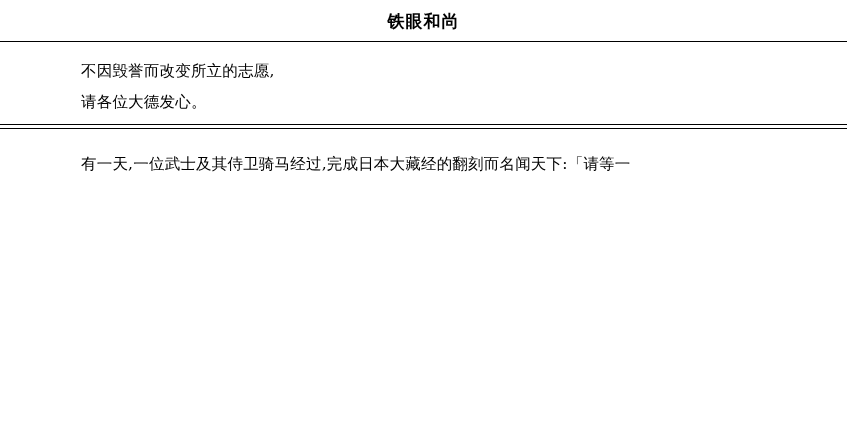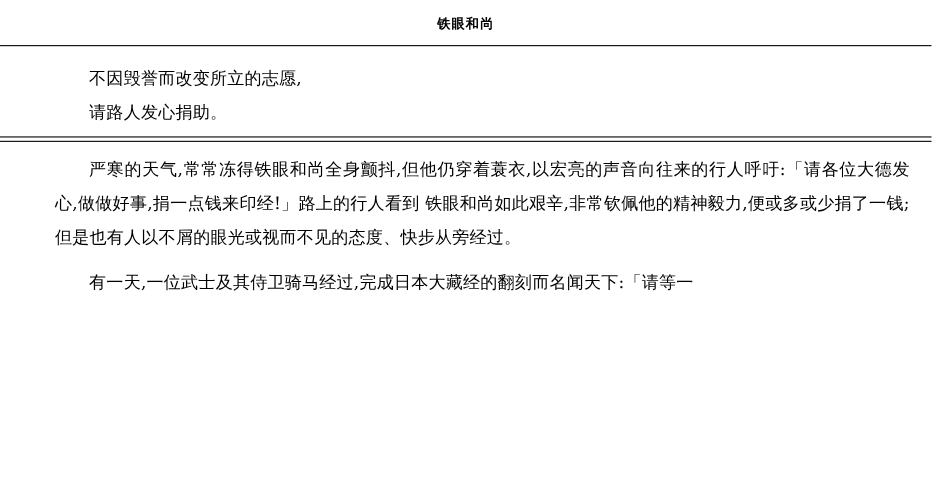--- a/index.html
+++ b/index.html
@@ -17,21 +17,21 @@
   .page {
     position: relative;
     width: 847px;
     height: 442px;
     background: #ffffff;
   }
   .doc-title {
     text-align: center;
     font-family: "DejaVu Sans", "Liberation Sans", sans-serif;
     font-weight: bold;
-    font-size: 12px;
+    font-size: 17px;
     letter-spacing: 1px;
     margin: 9px 0 0 0;
     line-height: 24px;
   }
   .rule {
     width: 847px;
     height: 0;
     border-top: 1px solid #000000;
     margin: 0;
   }
@@ -64,31 +64,30 @@
 <div class="page">
 
   <h1 class="doc-title">铁眼和尚</h1>
 
   <div class="rule top"></div>
 
   <div class="body-block">
     <div class="gap-md"></div>
 
     <p class="para">不因毁誉而改变所立的志愿,</p>
-    <p class="para">请路人发心捐助。</p>
+    <p class="para">请各位大德发心。</p>
   </div>
 
   <div class="band">
     <div class="rule"></div>
     <div class="rule"></div>
   </div>
 
   <div class="body-block">
     <div class="gap-sm"></div>
 
-    <p class="para">严寒的天气,常常冻得铁眼和尚全身颤抖,但他仍穿着蓑衣,以宏亮的声音向往来的行人呼吁:「请各位大德发心,做做好事,捐一点钱来印经!」路上的行人看到 铁眼和尚如此艰辛,非常钦佩他的精神毅力,便或多或少捐了一钱;但是也有人以不屑的眼光或视而不见的态度、快步从旁经过。</p>
 
     <div class="gap-sm"></div>
 
     <p class="para">有一天,一位武士及其侍卫骑马经过,完成日本大藏经的翻刻而名闻天下:「请等一</p>
   </div>
 
 </div>
 
 </body></html>

